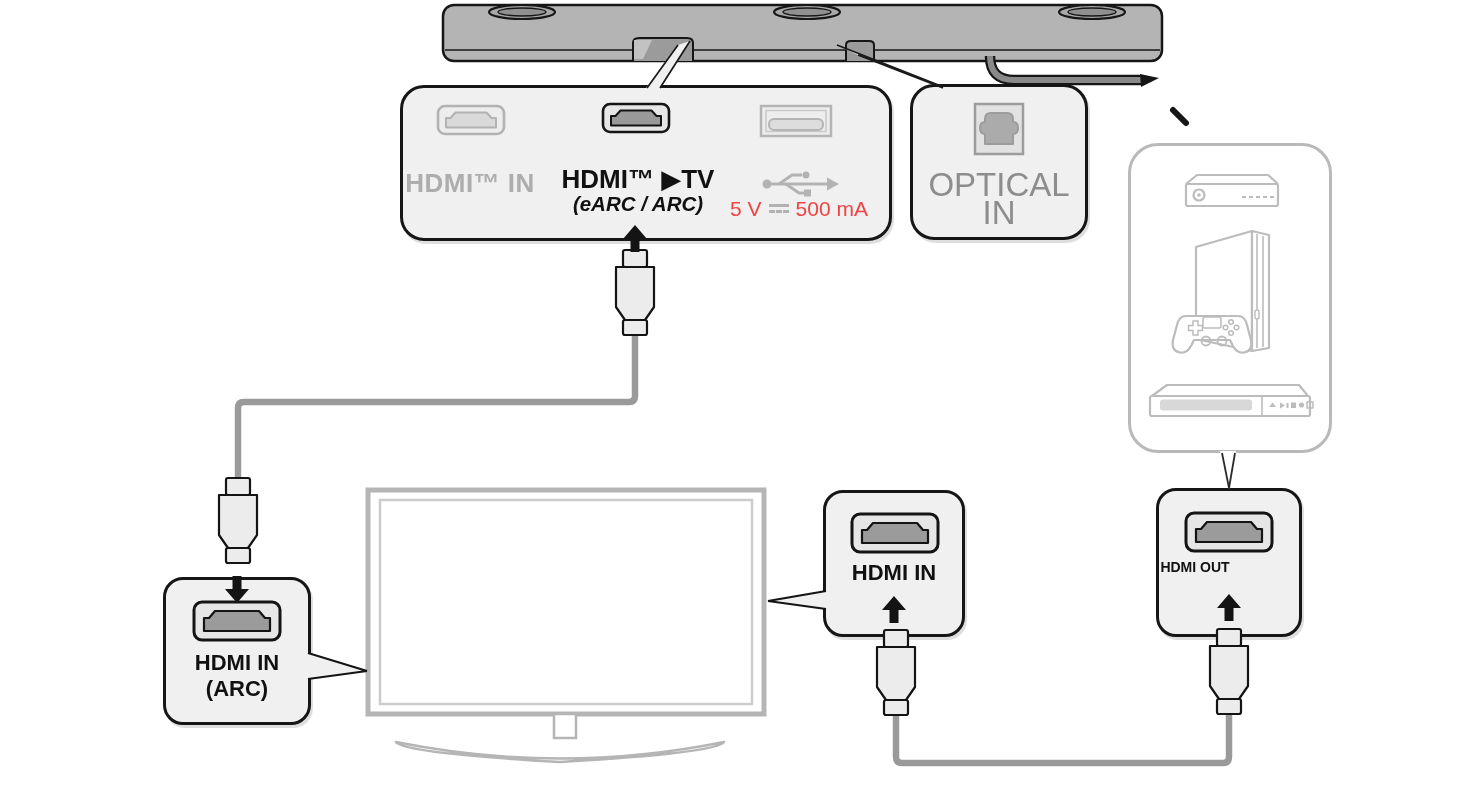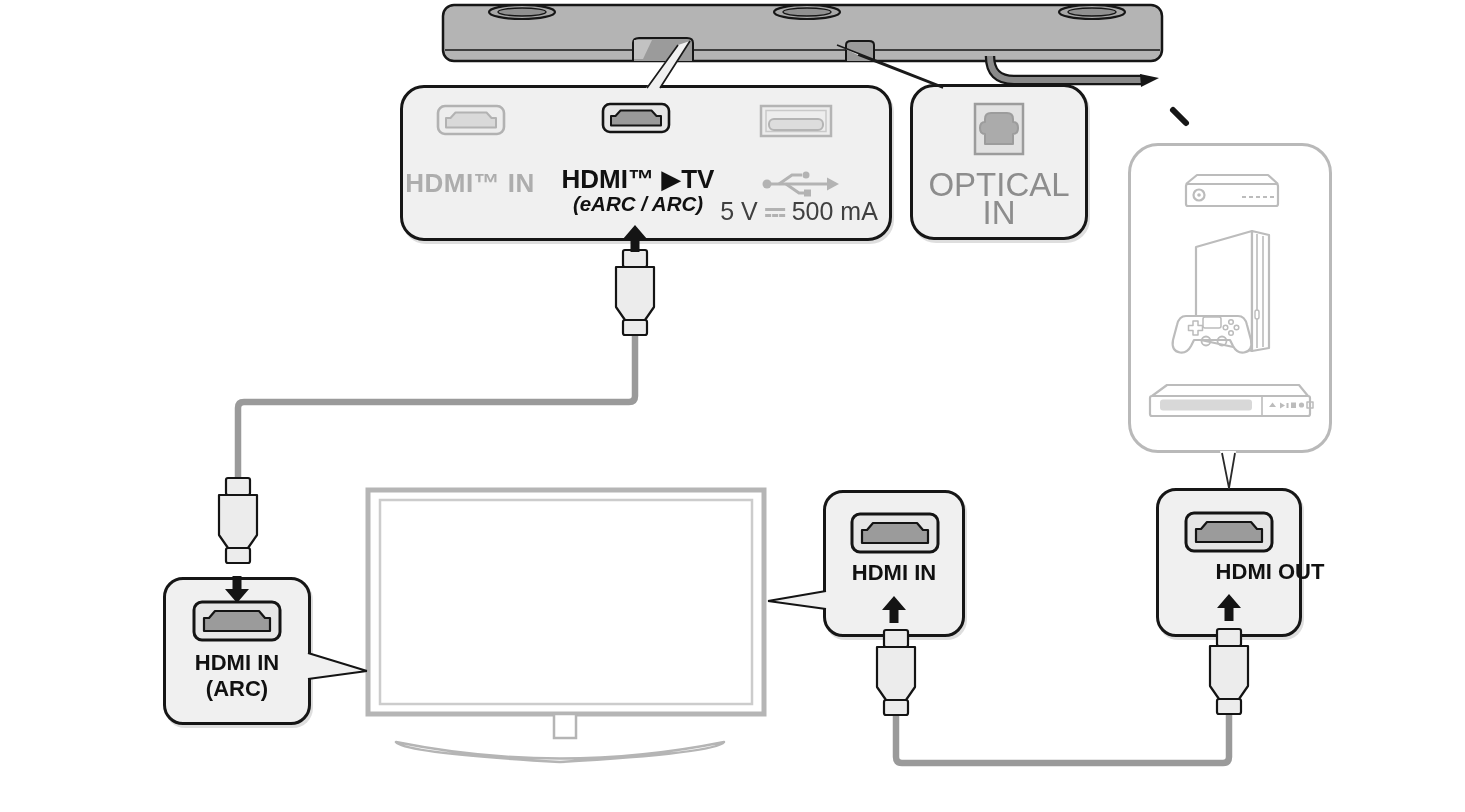--- a/index.html
+++ b/index.html
@@ -14,25 +14,25 @@
   #panel-out{left:1156px;top:488px;width:146px;height:149px;border-radius:20px;}
   #devices-box{position:absolute;box-sizing:border-box;left:1128px;top:143px;width:204px;height:310px;
                border:3px solid #b9b9b9;border-radius:30px;background:#ffffff;}
   svg.layer{position:absolute;left:0;top:0;z-index:2;pointer-events:none;}
   .lbl{position:absolute;z-index:3;transform:translateX(-50%);white-space:nowrap;text-align:center;}
   .lbl-gray{color:#adadad;font-size:26px;font-weight:bold;letter-spacing:0.5px;}
   .lbl-black{color:#111;font-weight:bold;}
   #lbl-hdmi-in-gray{left:470px;top:168px;}
   #lbl-hdmi-tv{left:638px;top:164px;font-size:26px;}
   #lbl-earc{left:638px;top:192px;font-size:20.5px;font-style:italic;}
-  #lbl-usb-power{left:799px;top:197px;color:#404040;font-size:25px;font-weight:normal;}
+  #lbl-usb-power{left:799px;top:197px;color:#ef4444;font-size:21px;font-weight:normal;}
   #lbl-optical{left:999px;top:171px;color:#8d8d8d;font-size:33px;line-height:28px;font-weight:normal;}
   #lbl-arc{left:237px;top:650px;font-size:22px;line-height:26px;}
   #lbl-hdmi-in{left:894px;top:560px;font-size:22px;}
-  #lbl-hdmi-out{left:1270px;top:559px;font-size:22px;}
+  #lbl-hdmi-out{left:1195px;top:559px;font-size:14px;}
   .dc{display:inline-block;position:relative;width:20px;height:15px;margin:0 7px;}
   .dc::before{content:"";position:absolute;left:0;right:0;top:3px;border-top:3px solid #b2b2b2;}
   .dc::after{content:"";position:absolute;left:0;right:0;top:9px;border-top:3px dashed #b2b2b2;}
 </style>
 </head>
 <body>
 
 <div class="stage">
 
   <div class="panel" id="panel-main"></div>

